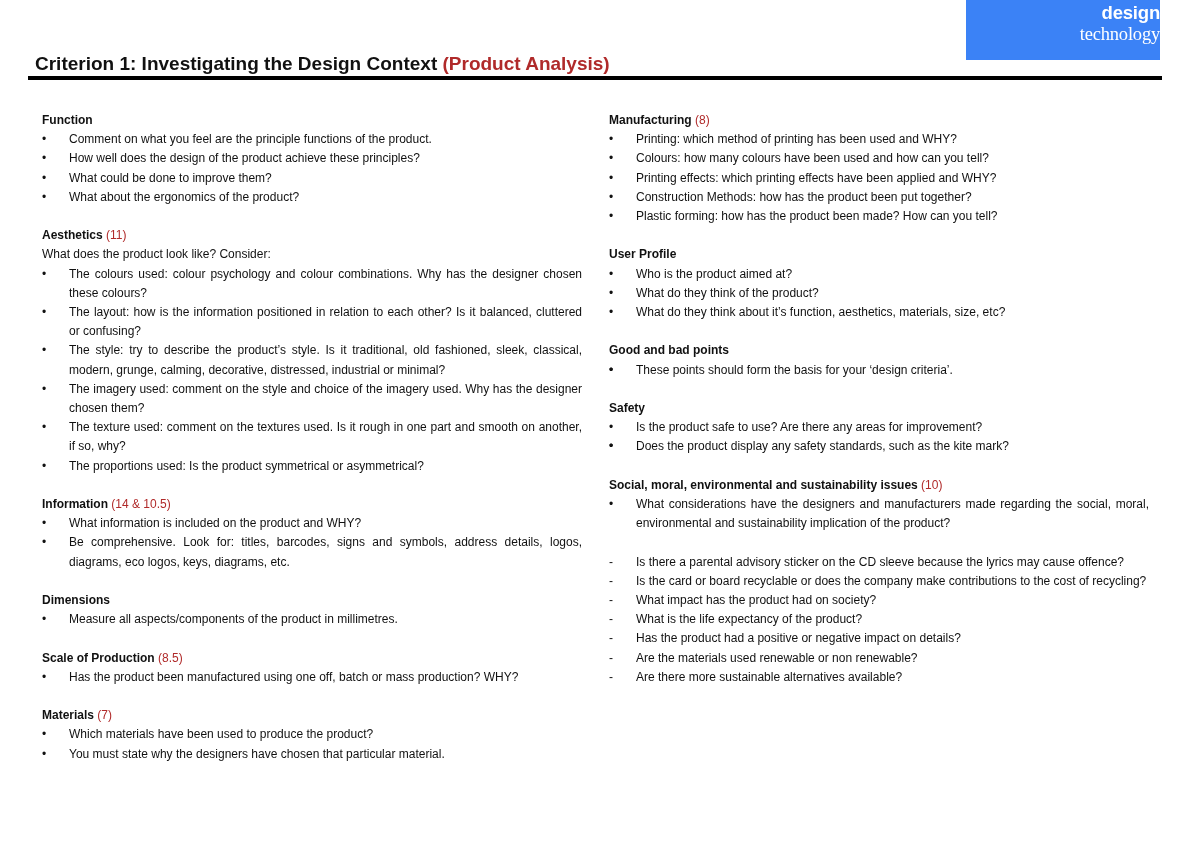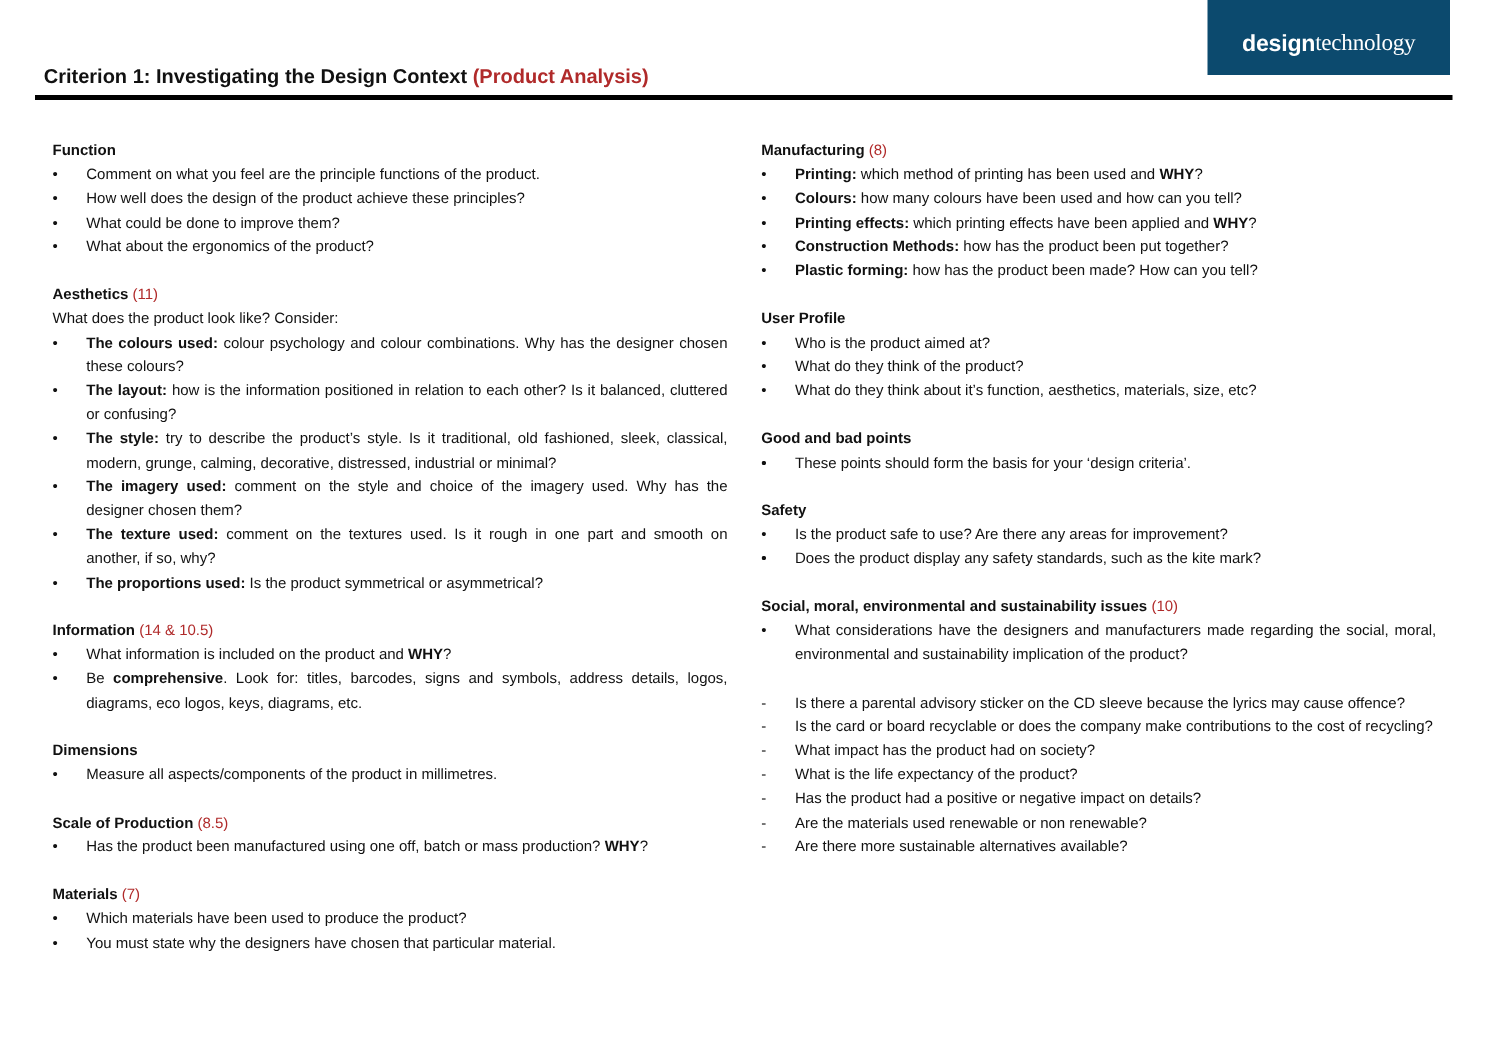--- a/index.html
+++ b/index.html
@@ -2,30 +2,30 @@
 <html><head>
   <meta charset="utf-8">
   <style>
     html, body { margin: 0; padding: 0; background: #ffffff; }
     body {
       width: 1191px; height: 842px; position: relative; overflow: hidden;
       font-family: "Liberation Sans", sans-serif; color: #111;
     }
     .brand {
       position: absolute; left: 966px; top: 0; width: 194px; height: 60px;
-      background: #0c4a6e; color: #fff;
+      background: #3b82f6; color: #fff;
       display: flex; align-items: flex-end; justify-content: center;
       padding-bottom: 14px; box-sizing: border-box;
-      font-size: 18.5px; letter-spacing: -0.2px;
+      font-size: 18.5px; letter-spacing: -0.2px; flex-direction: column;
     }
     .brand b { font-weight: bold; }
     .brand span.light { font-weight: normal; font-family: Liberation Serif, serif; }
     .title {
       position: absolute; left: 35px; top: 53px;
-      font-size: 16px; font-weight: bold; white-space: nowrap;
+      font-size: 19px; font-weight: bold; white-space: nowrap;
     }
     .accent { color: #b02a2a; }
     .rule {
       position: absolute; left: 28px; top: 76px; width: 1134px; height: 4px;
       background: #000;
     }
     .col {
       position: absolute; top: 111px; width: 540px;
       font-size: 12px; line-height: 19.2px;
     }
@@ -35,21 +35,21 @@
     .heading { font-weight: bold; }
     .heading .accent { font-weight: normal; }
     .intro { }
     ul.items { list-style: none; margin: 0; padding: 0; }
     ul.items li {
       position: relative; padding-left: 27px; text-align: justify;
     }
     ul.items li .mark {
       position: absolute; left: 0; top: 0; width: 20px;
     }
-    ul.items li b { font-weight: bold; }
+    ul.items li b { font-weight: normal; }
   </style>
 </head>
 <body>
 
 <div class="brand">
   <b>design</b>
     <span class="light">technology</span>
 </div>
 
 <div class="title">

